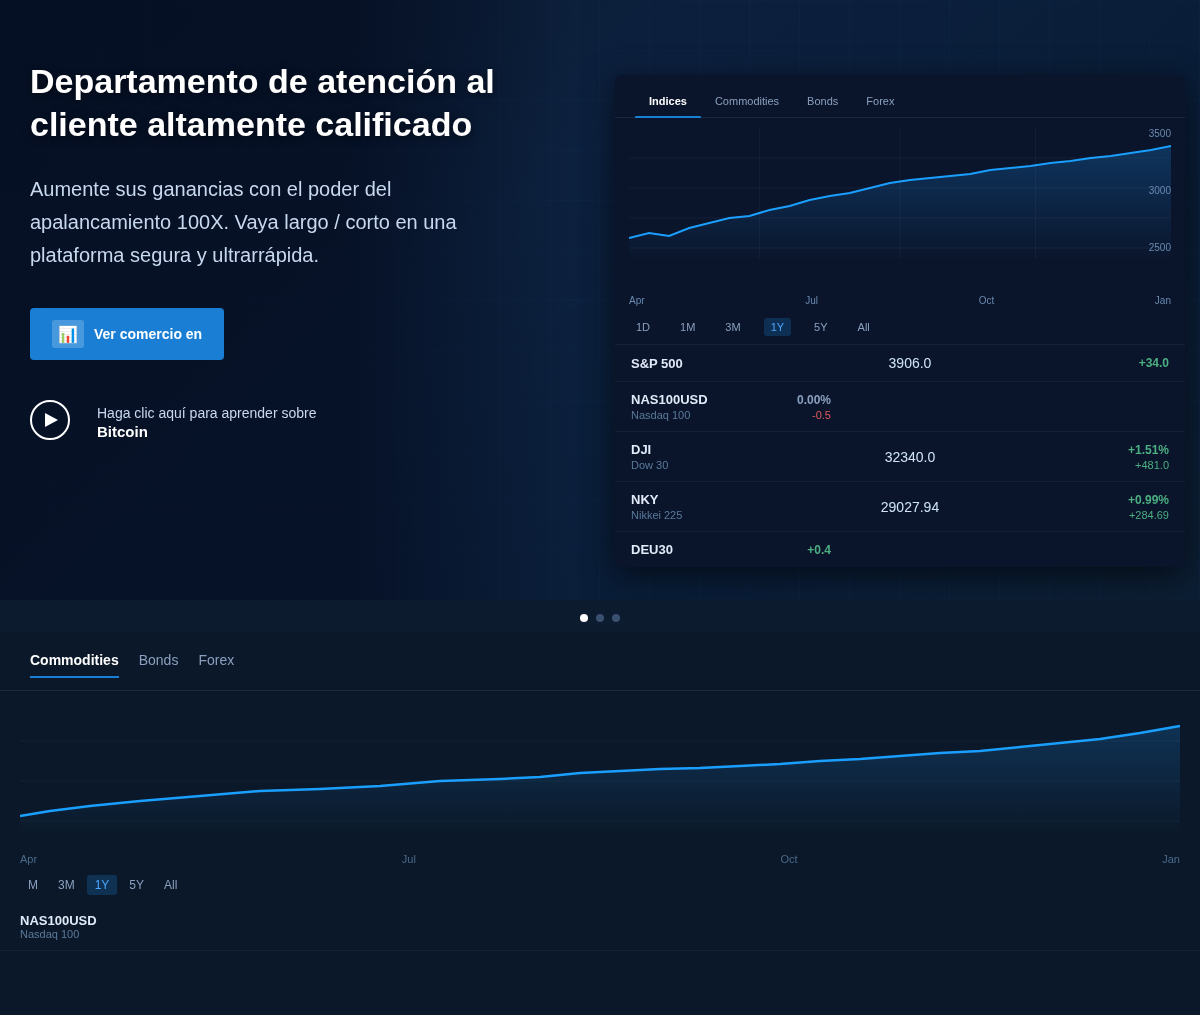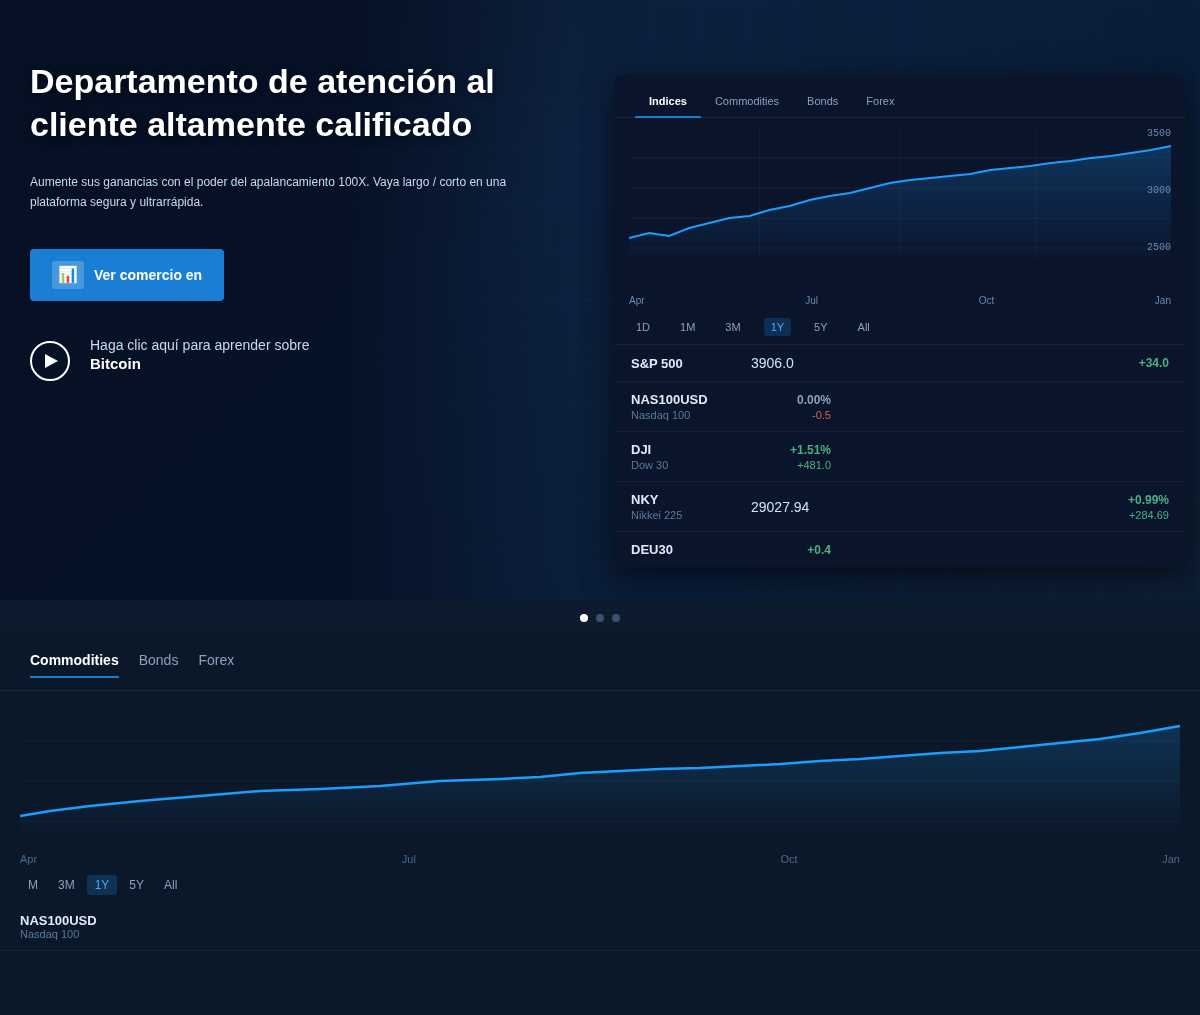--- a/index.html
+++ b/index.html
@@ -66,21 +66,21 @@
     .hero-title {
       font-size: 34px;
       font-weight: 700;
       color: #ffffff;
       line-height: 1.25;
       margin-bottom: 28px;
       text-shadow: 0 2px 8px rgba(0,0,0,0.5);
     }
 
     .hero-subtitle {
-      font-size: 12px;
+      font-size: 20px;
       color: #c8d8ee;
       line-height: 1.65;
       margin-bottom: 36px;
       max-width: 480px;
     }
 
     .btn-cta {
       display: inline-flex;
       align-items: center;
       gap: 10px;
@@ -101,22 +101,22 @@
       background: rgba(255,255,255,0.2);
       border-radius: 3px;
       display: flex;
       align-items: center;
       justify-content: center;
       font-size: 16px;
     }
 
     .play-row {
       display: flex;
-      align-items: flex-start;
-      gap: 20px;
+      align-items: flex-end;
+      gap: 27px;
       margin-top: 6px;
     }
 
     .play-btn {
       width: 40px;
       height: 40px;
       border-radius: 50%;
       border: 2px solid #fff;
       background: transparent;
       display: flex;
@@ -196,21 +196,20 @@
       height: 2px;
       background: #1a7fd4;
       border-radius: 1px 1px 0 0;
     }
 
     
     .chart-area {
       padding: 10px 14px 0;
       height: 175px;
       position: relative;
-      font-family: Liberation Mono, monospace;
     }
 
     .chart-svg {
       width: 100%;
       height: 140px;
     }
 
     .chart-y-labels {
       position: absolute;
       right: 14px;
@@ -282,21 +281,21 @@
     }
 
     .market-sym-sub {
       font-size: 11px;
       color: #5a7a9a;
       margin-top: 2px;
     }
 
     .market-price {
       flex: 1;
-      text-align: left;
+      text-align: center;
       font-size: 14px;
       color: #d0e4f8;
       font-weight: 500;
       padding-right: 20px;
     }
 
     .market-change {
       width: 80px;
       text-align: right;
     }
@@ -544,20 +543,21 @@
           <div class="market-change-pct neutral">0.00%</div>
           <div class="market-change-val negative">-0.5</div>
         </div>
       </div>
 
       <div class="market-row">
         <div class="market-sym">
           <div class="market-sym-name">DJI</div>
           <div class="market-sym-sub">Dow 30</div>
         </div>
+        <div class="market-price">32340.0</div>
         <div class="market-change">
           <div class="market-change-pct positive">+1.51%</div>
           <div class="market-change-val positive">+481.0</div>
         </div>
       </div>
 
       <div class="market-row">
         <div class="market-sym">
           <div class="market-sym-name">NKY</div>
           <div class="market-sym-sub">Nikkei 225</div>

